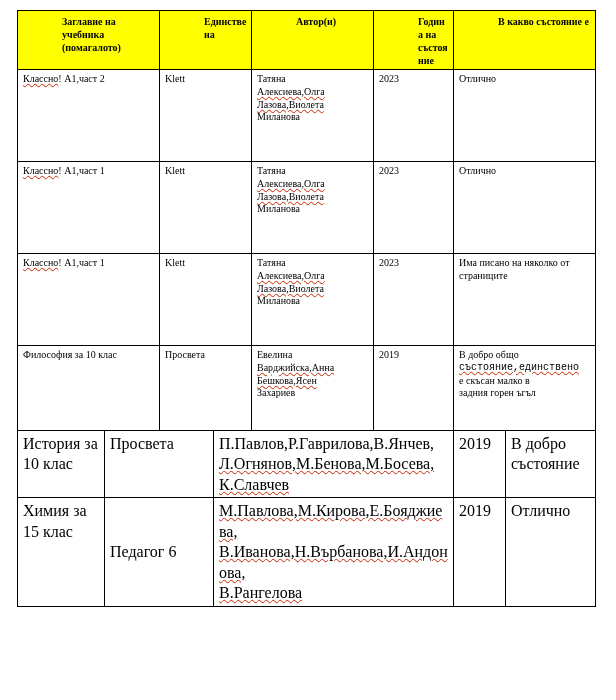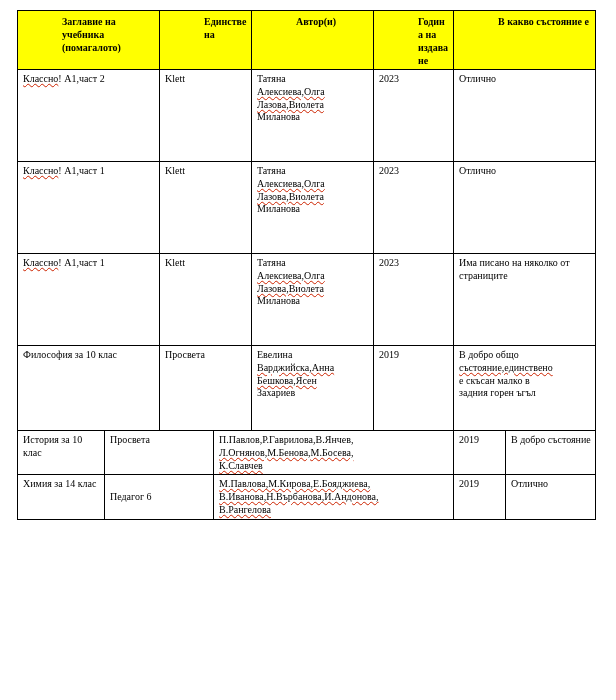--- a/index.html
+++ b/index.html
@@ -70,55 +70,55 @@
     left: 17px;
     top: 430px;
     width: 578px;
   }
   #table-two .c-title   { width: 87px; }
   #table-two .c-pub     { width: 109px; }
   #table-two .c-auth    { width: 240px; }
   #table-two .c-year    { width: 52px; }
   #table-two .c-cond    { width: 90px; }
 
-  #table-two td { font-size: 10px; }
+  #table-two td { font-size: 16px; }
 
   
   .vmid { vertical-align: middle !important; font-family: Liberation Serif, serif; }
 
   
   .sp {
     text-decoration: underline;
     text-decoration-color: #cc2200;
     text-decoration-style: wavy;
     text-decoration-thickness: 1px;
     text-underline-offset: 1px;
   }
 
-  .nowrapline { white-space: nowrap; }
+  .nowrapline { white-space: nowrap; font-family: Liberation Mono, monospace; }
 </style>
 </head>
 <body>
 
 <div class="page">
 
   <table class="doc-table" id="table-one">
     <colgroup>
       <col class="c-title">
         <col class="c-pub">
         <col class="c-auth">
         <col class="c-year">
         <col class="c-cond">
     </colgroup>
     <thead>
       <tr>
         <th>Заглавие на учебника (помагалото)</th>
         <th>Единствена</th>
         <th>Автор(и)</th>
-        <th>Година на издаване</th>
+        <th>Година на състояние</th>
         <th>В какво състояние е</th>
       </tr>
     </thead>
     <tbody>
 
       <tr>
         <td>
           <span class="sp">Классно</span><span>! А1,част 2</span>
         </td>
         <td>Klett</td>
@@ -200,21 +200,21 @@
           <div class="sp">Л.Огнянов,М.Бенова,М.Босева,</div>
           <div class="sp">К.Славчев</div>
         </td>
         <td>2019</td>
         <td>В добро състояние</td>
       </tr>
 
 
 
       <tr>
-        <td>Химия за 14 клас</td>
+        <td>Химия за 15 клас</td>
         <td class="vmid">Педагог 6</td>
         <td>
           <div class="sp">М.Павлова,М.Кирова,Е.Бояджиева,</div>
           <div class="sp">В.Иванова,Н.Върбанова,И.Андонова,</div>
           <div class="sp">В.Рангелова</div>
         </td>
         <td>2019</td>
         <td>Отлично</td>
       </tr>
     </tbody>

